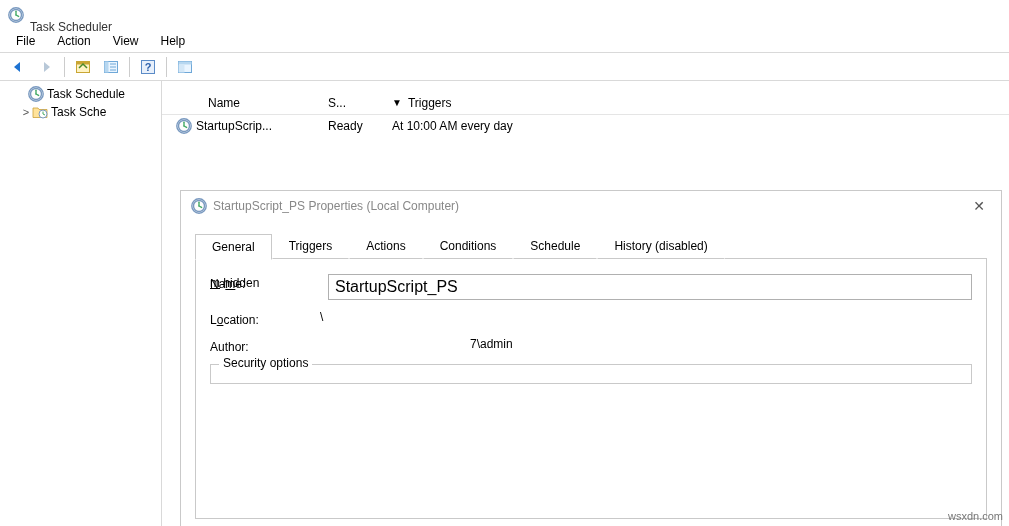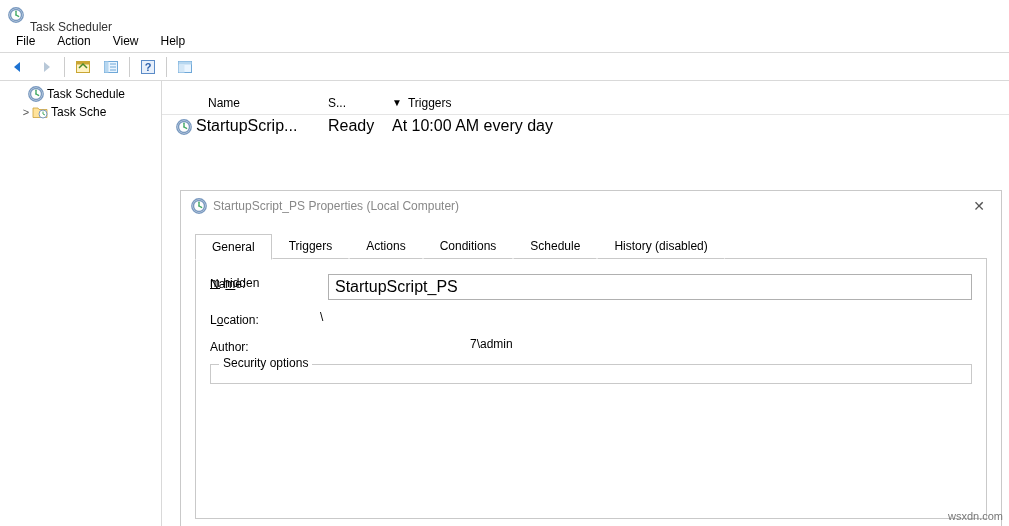--- a/index.html
+++ b/index.html
@@ -26,21 +26,21 @@
   .tree-row .ticon { width:16px; height:16px; margin-right:3px; flex-shrink:0; }
   .tree-row .lbl { font-size:12px; }
 
   .content { flex:1; position:relative; background:#fff; border-top:4px solid #fff;}
 
   .listhead { display:flex; height:24px; border-bottom:1px solid #e5e5e5; background:#fff; align-items:center; margin-top:6px;}
   .listhead .col { padding:3px 10px; font-size:12px; color:#000; display:flex; align-items:center; border-right:0px solid #eee;}
   .listhead .sort-arrow { margin-right:6px; font-size:10px;}
   
   .listrow { display:flex; height:22px; align-items:center; padding:0 0; }
-  .listrow .cell { padding:2px 10px; font-size:16px; display:flex; align-items:flex-end;}
+  .listrow .cell { padding:2px 10px; font-size:12px; display:flex; align-items:center;}
   .rowicon { width:16px; height:16px; margin-right:4px; flex-shrink:0;}
 
   .dialog { position:absolute; left:180px; top:190px; width:822px; height:340px; background:#fff; border:1px solid #c9c9c9; box-shadow:none; }
   .dlg-title { height:30px; display:flex; align-items:center; padding:4px 10px; color:#888; font-size:12px; }
   .dlg-title .dicon { width:16px; height:16px; margin-right:6px;}
   .dlg-close { margin-left:auto; color:#555; font-size:14px; padding:0 6px;}
   
   .tabs { display:flex; margin:12px 14px 0 14px; }
   .tab { padding:5px 16px; border:1px solid #c9c9c9; border-bottom:none; background:#fff; font-size:12px; position:relative; top:1px; margin-right:0;}
   .tab.inactive { background:#fff; border-color:transparent; border-bottom:1px solid #c9c9c9; top:0;}

